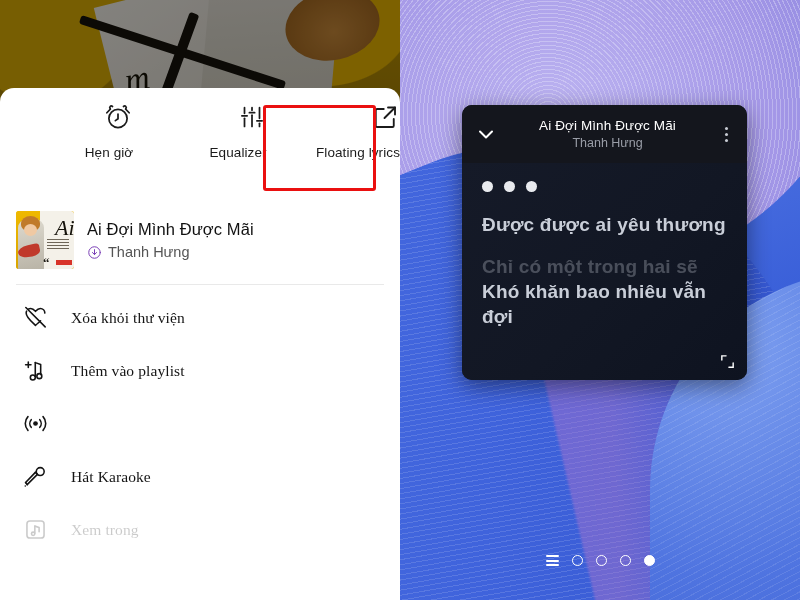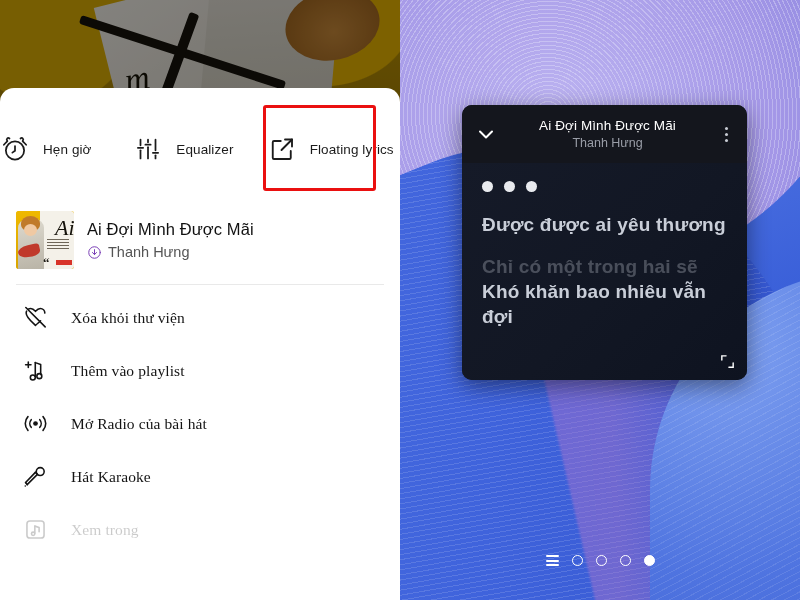--- a/index.html
+++ b/index.html
@@ -66,22 +66,22 @@
     background:#fff;
     border-radius:14px 14px 0 0;
     overflow:hidden;
   }
 
   
   #quick-actions {
     display:flex; height:108px; padding-top:14px;
   }
   .qa-item {
-    flex:1; display:flex; flex-direction:row;
-    align-items:center; justify-content:flex-start; gap:13px;
+    flex:1; display:flex; flex-direction:column;
+    align-items:flex-end; justify-content:flex-start; gap:13px;
     position:relative;
   }
   .qa-icon { width:30px; height:30px; display:block; }
   .qa-label { font-size:13.5px; color:#1b1b1b; letter-spacing:.1px; }
 
   #floating-lyrics-highlight {
     position:absolute; left:263px; top:17px; width:113px; height:86px;
     border:3.5px solid #ea1010; border-radius:3px;
     pointer-events:none;
   }
@@ -333,21 +333,20 @@
       </div>
 
       <div class="menu-item">
         <svg class="menu-icon" viewBox="0 0 24 24" fill="none" stroke="#141414" stroke-width="1.4" stroke-linecap="round">
           <circle cx="12" cy="12" r="2.1" fill="#141414" stroke="none"></circle>
           <path d="M8.2 8.6 A5.2 5.2 0 0 0 8.2 15.4"></path>
           <path d="M15.8 8.6 A5.2 5.2 0 0 1 15.8 15.4"></path>
           <path d="M5.3 5.9 A9 9 0 0 0 5.3 18.1"></path>
           <path d="M18.7 5.9 A9 9 0 0 1 18.7 18.1"></path>
         </svg>
-        <span class="menu-label">Mở Radio của bài hát</span>
       </div>
 
       <div class="menu-item">
         <svg class="menu-icon" viewBox="0 0 24 24" fill="none" stroke="#141414" stroke-width="1.4" stroke-linecap="round" stroke-linejoin="round">
           <circle cx="16.2" cy="7.6" r="3.5"></circle>
           <path d="M13.7 10.1 L4.6 19.2"></path>
           <path d="M11.9 8.3 L3.2 17.4"></path>
           <path d="M11.9 8.3 L13.7 10.1"></path>
           <path d="M3.2 17.4 L4.6 19.2"></path>
           <circle cx="2.9" cy="20.4" r=".7" fill="#141414" stroke="none"></circle>

